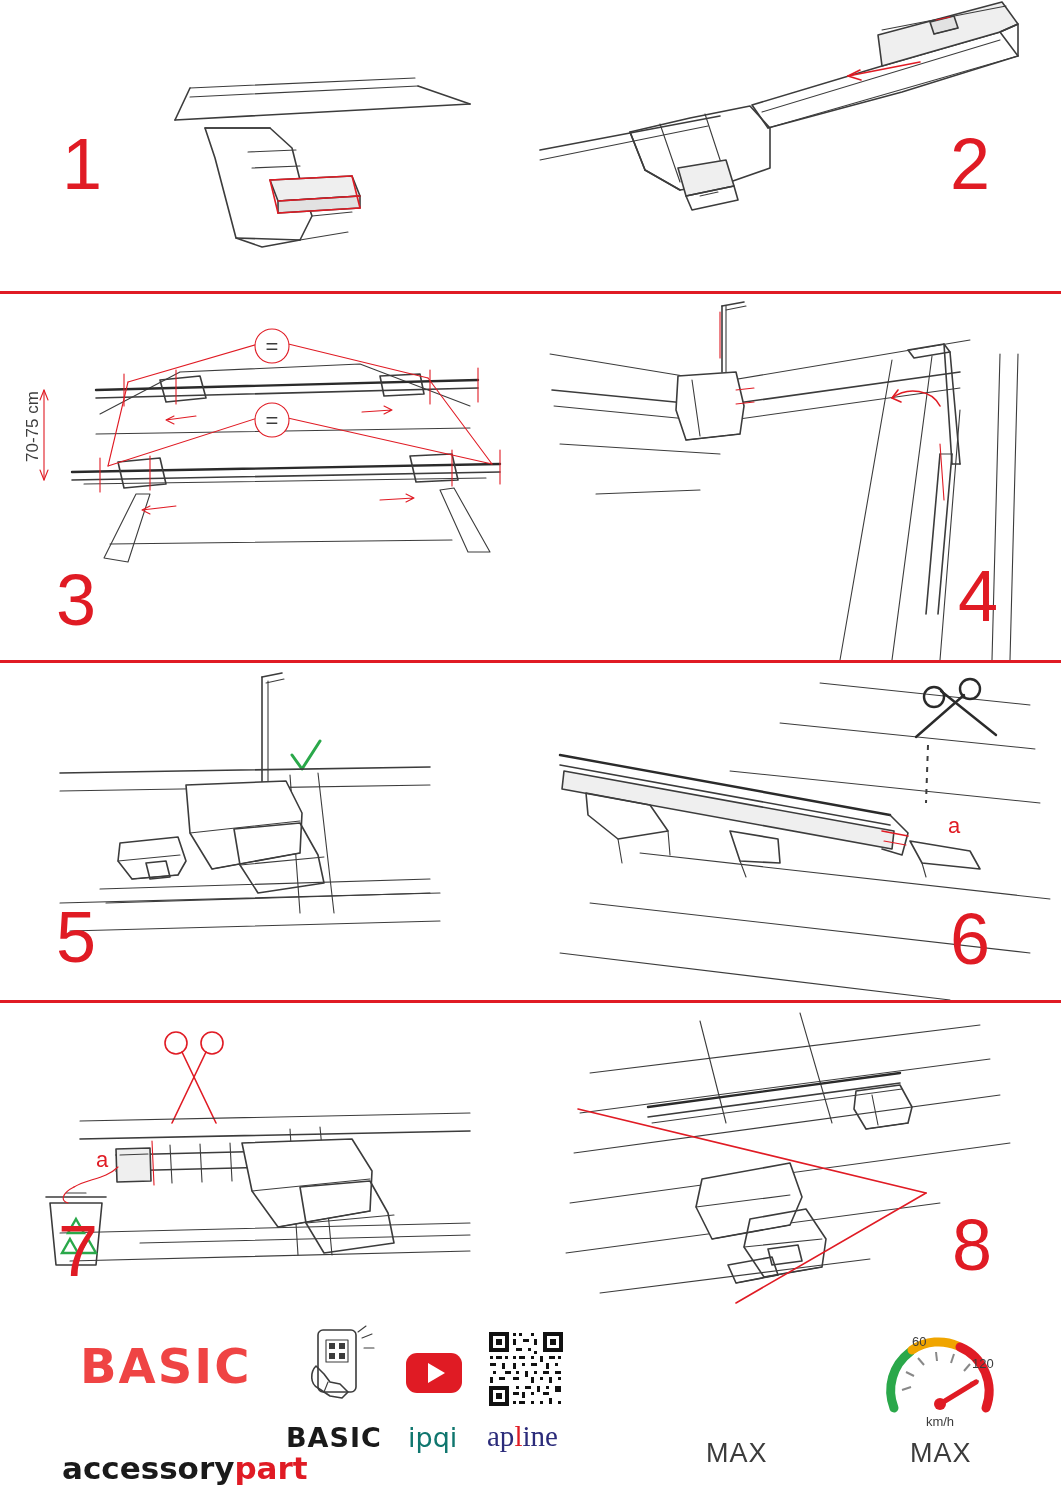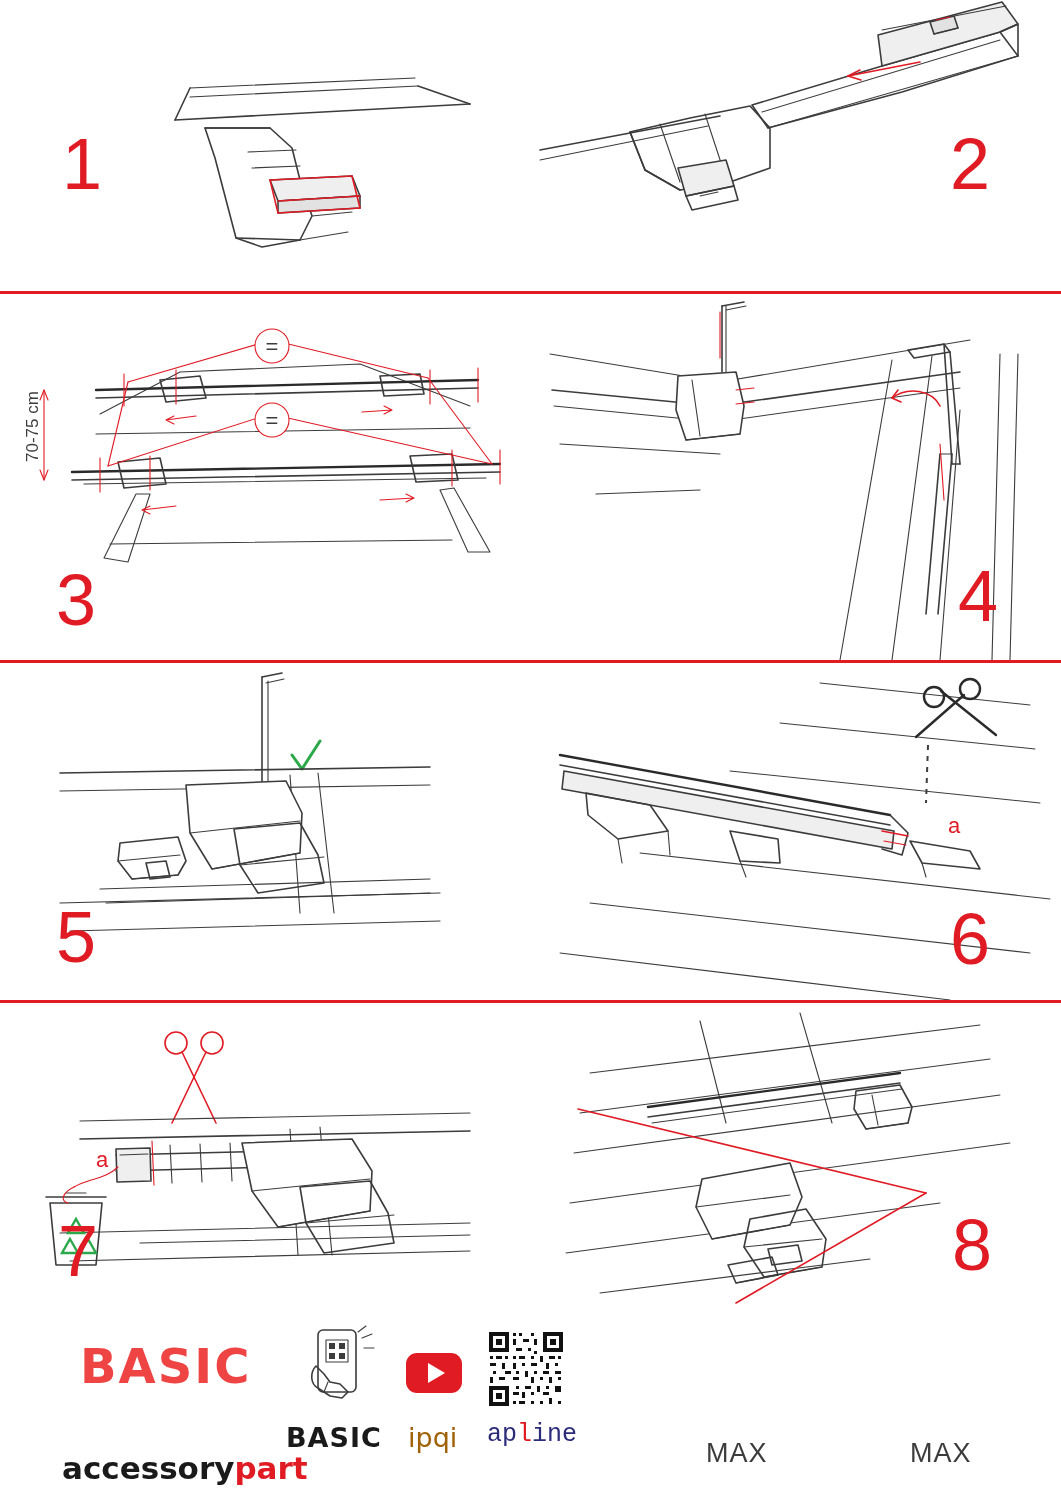--- a/index.html
+++ b/index.html
@@ -69,26 +69,26 @@
   .brand-mdak {
     position: absolute; left: 286px; top: 112px;
     font-family: "DejaVu Sans", sans-serif;
     font-size: 27px; font-weight: bold;
     color: #1a1a1a; letter-spacing: 1px;
   }
   .brand-ipqi {
     position: absolute; left: 408px; top: 112px;
     font-family: "DejaVu Sans", sans-serif;
     font-size: 27px;
-    color: #a16207;
+    color: #0f766e;
   }
   .brand-apline {
     position: absolute; left: 487px; top: 110px;
-    font-family: Liberation Mono, monospace;
-    font-size: 25px;
+    font-family: Liberation Serif, serif;
+    font-size: 29px;
     color: #2b2b7a;
   }
   .brand-apline .l { color: #e01b24; }
   .max-label {
     position: absolute;
     font-family: "Liberation Sans", sans-serif;
     font-size: 27px;
     color: #3c3c3c;
     letter-spacing: 1px;
   }
@@ -533,17 +533,38 @@
           <rect x="53" y="71" width="3" height="3"></rect>
             <rect x="62" y="68" width="3" height="6"></rect>
             <rect x="71" y="71" width="3" height="3"></rect>
         </g>
       </svg>
     </div>
     <div class="brand-apline"><span>ap</span><span class="l">l</span><span>ine</span></div>
 
     <div class="max-label" style="left:706px;top:128px;">MAX</div>
 
+    <div style="position:absolute;left:880px;top:14px;">
+      <svg width="120" height="108" viewBox="0 0 120 108">
+        <path d="M14 84 A48 48 0 0 1 30 28" fill="none" stroke="#2aa84a" stroke-width="9" stroke-linecap="round"></path>
+        <path d="M32 26 A48 48 0 0 1 78 22" fill="none" stroke="#f0a500" stroke-width="9" stroke-linecap="round"></path>
+        <path d="M80 23 A48 48 0 0 1 106 84" fill="none" stroke="#e01b24" stroke-width="9" stroke-linecap="round"></path>
+        <g stroke="#888" stroke-width="2">
+          <path d="M22 66 L31 63"></path>
+            <path d="M26 48 L34 52"></path>
+            <path d="M38 34 L44 41"></path>
+          <path d="M56 28 L57 37"></path>
+            <path d="M74 30 L71 39"></path>
+            <path d="M90 40 L84 47"></path>
+          <path d="M99 57 L90 59"></path>
+        </g>
+        <text x="32" y="22" class="txt-dark" font-size="13" fill="#2aa84a">60</text>
+        <text x="92" y="44" class="txt-dark" font-size="13" fill="#e01b24">120</text>
+        <circle cx="60" cy="80" r="6" fill="#e01b24"></circle>
+        <path d="M60 80 L96 58" stroke="#e01b24" stroke-width="5" stroke-linecap="round"></path>
+        <text x="60" y="102" text-anchor="middle" class="txt-dark" font-size="13">km/h</text>
+      </svg>
+    </div>
     <div class="max-label" style="left:910px;top:128px;">MAX</div>
 
   </div>
 
 </div>
 
 </body></html>

